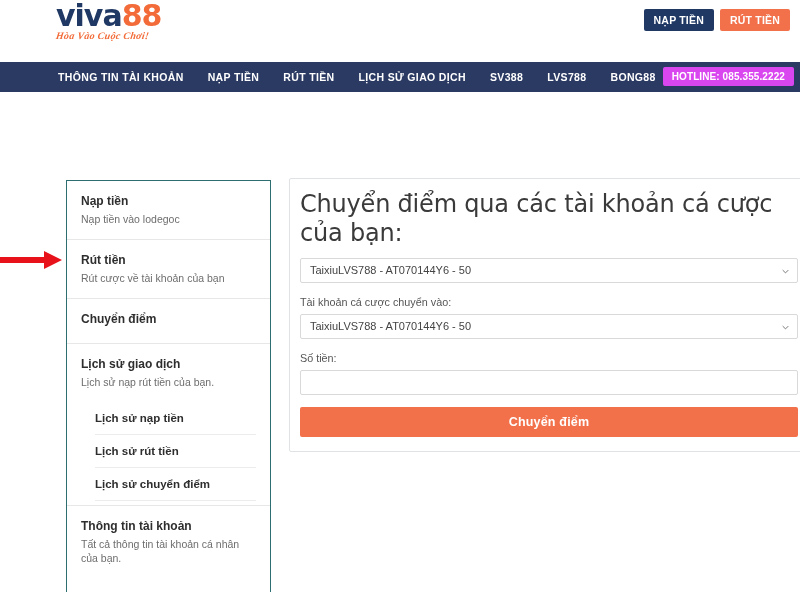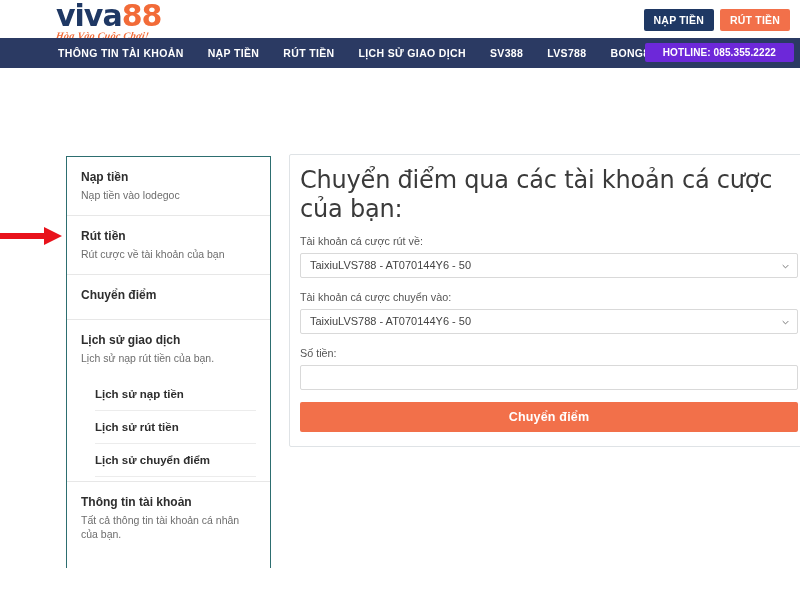--- a/index.html
+++ b/index.html
@@ -6,21 +6,21 @@
   html, body {
     width: 800px; height: 600px;
     background: #ffffff;
     font-family: "Liberation Sans", sans-serif;
     overflow: hidden;
   }
 
   
   .topbar {
     position: relative;
-    height: 38px;
+    height: 62px;
     background: #ffffff;
   }
   .logo-wrap {
     position: absolute;
     left: 56px; top: 1px;
     width: 132px; height: 42px;
   }
   .logo-main {
     font-family: "DejaVu Sans", sans-serif;
     font-size: 30px;
@@ -80,25 +80,25 @@
     color: #ffffff;
     font-size: 10.5px;
     font-weight: bold;
     letter-spacing: 0.35px;
     cursor: pointer;
     white-space: nowrap;
   }
   .hotline {
     position: absolute;
     right: 6px; top: 5px;
-    background: #6d28d9;
+    background: #d946ef;
     color: #ffffff;
     font-size: 10px;
     font-weight: bold;
-    padding: 4px 18px;
+    padding: 4px 9px;
     border-radius: 2px;
     letter-spacing: 0.1px;
     cursor: pointer;
   }
 
   
   .page {
     position: relative;
     padding-top: 12px;
   }
@@ -291,21 +291,20 @@
     <div class="side-block">
       <div class="side-title">Thông tin tài khoản</div>
       <div class="side-desc">Tất cả thông tin tài khoản cá nhân của bạn.</div>
     </div>
 
   </div>
 
   <div class="card">
     <div class="card-title">Chuyển điểm qua các tài khoản cá cược của bạn:</div>
 
-    <div class="field-label">Tài khoản cá cược rút về:</div>
     <div class="select-wrap">
       <div class="select-box">TaixiuLVS788 - AT070144Y6 - 50</div>
       <svg class="chev" viewBox="0 0 10 10">
         <path d="M1 3 L5 7 L9 3" stroke="#777777" stroke-width="1.4" fill="none"></path>
       </svg>
     </div>
 
     <div class="field-label">Tài khoản cá cược chuyển vào:</div>
     <div class="select-wrap">
       <div class="select-box">TaixiuLVS788 - AT070144Y6 - 50</div>

